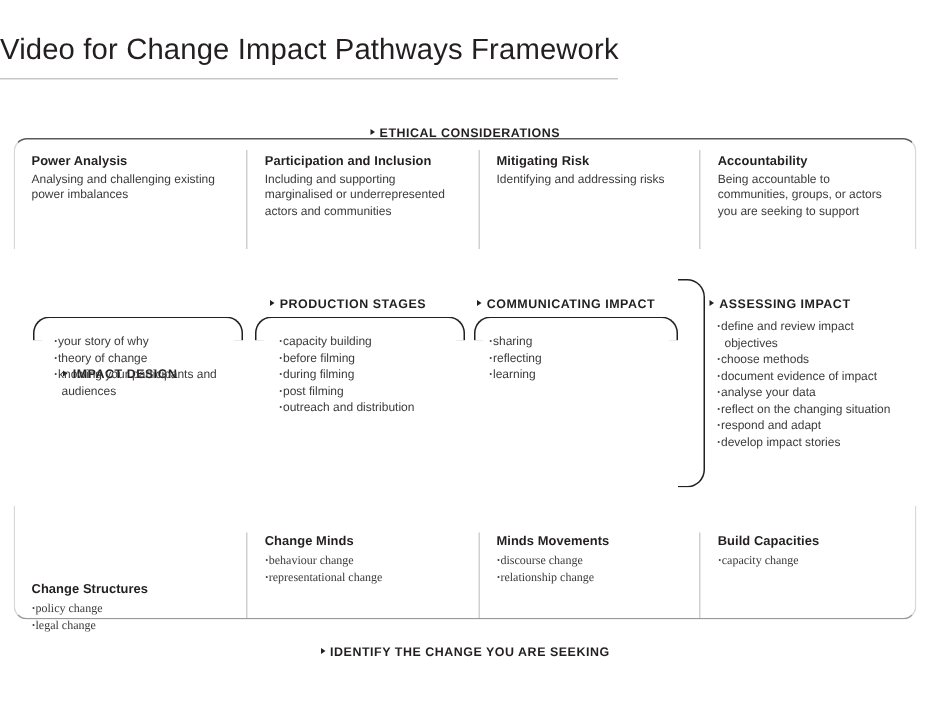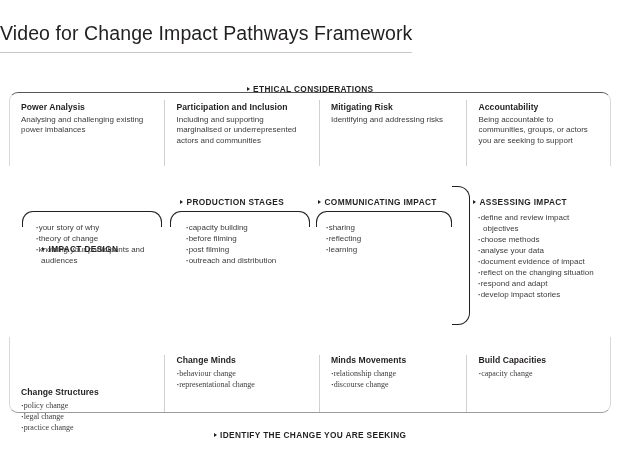--- a/index.html
+++ b/index.html
@@ -250,75 +250,75 @@
     <li>your story of why</li>
     <li>theory of change</li>
     <li>knowing your participants and audiences</li>
   </ul>
 </div>
 
 <div class="mid-list ml-2">
   <ul>
     <li>capacity building</li>
     <li>before filming</li>
+    <li>during filming</li>
     <li>post filming</li>
     <li>outreach and distribution</li>
   </ul>
 </div>
 
 <div class="mid-list ml-3">
   <ul>
     <li>sharing</li>
     <li>reflecting</li>
     <li>learning</li>
   </ul>
 </div>
 
 <div class="mid-list ml-4">
   <ul>
     <li>define and review impact objectives</li>
     <li>choose methods</li>
+    <li>document evidence of impact</li>
     <li>analyse your data</li>
-    <li>document evidence of impact</li>
     <li>reflect on the changing situation</li>
     <li>respond and adapt</li>
     <li>develop impact stories</li>
   </ul>
 </div>
 
 <div class="bot-panel">
   <div class="bot-row">
 
     <div class="bot-cell b-struct">
       <p class="cell-title">Change Structures</p>
       <div class="bot-list">
         <ul>
           <li>policy change</li>
           <li>legal change</li>
-          <li>practice change</li>
         </ul>
       </div>
     </div>
 
     <div class="bot-cell b-minds">
       <p class="cell-title">Change Minds</p>
       <div class="bot-list">
         <ul>
           <li>behaviour change</li>
           <li>representational change</li>
         </ul>
       </div>
     </div>
 
     <div class="bot-cell b-move">
       <p class="cell-title">Minds Movements</p>
       <div class="bot-list">
         <ul>
+          <li>discourse change</li>
           <li>relationship change</li>
-          <li>discourse change</li>
         </ul>
       </div>
     </div>
 
     <div class="bot-cell b-cap">
       <p class="cell-title">Build Capacities</p>
       <div class="bot-list">
         <ul>
           <li>capacity change</li>
         </ul>

